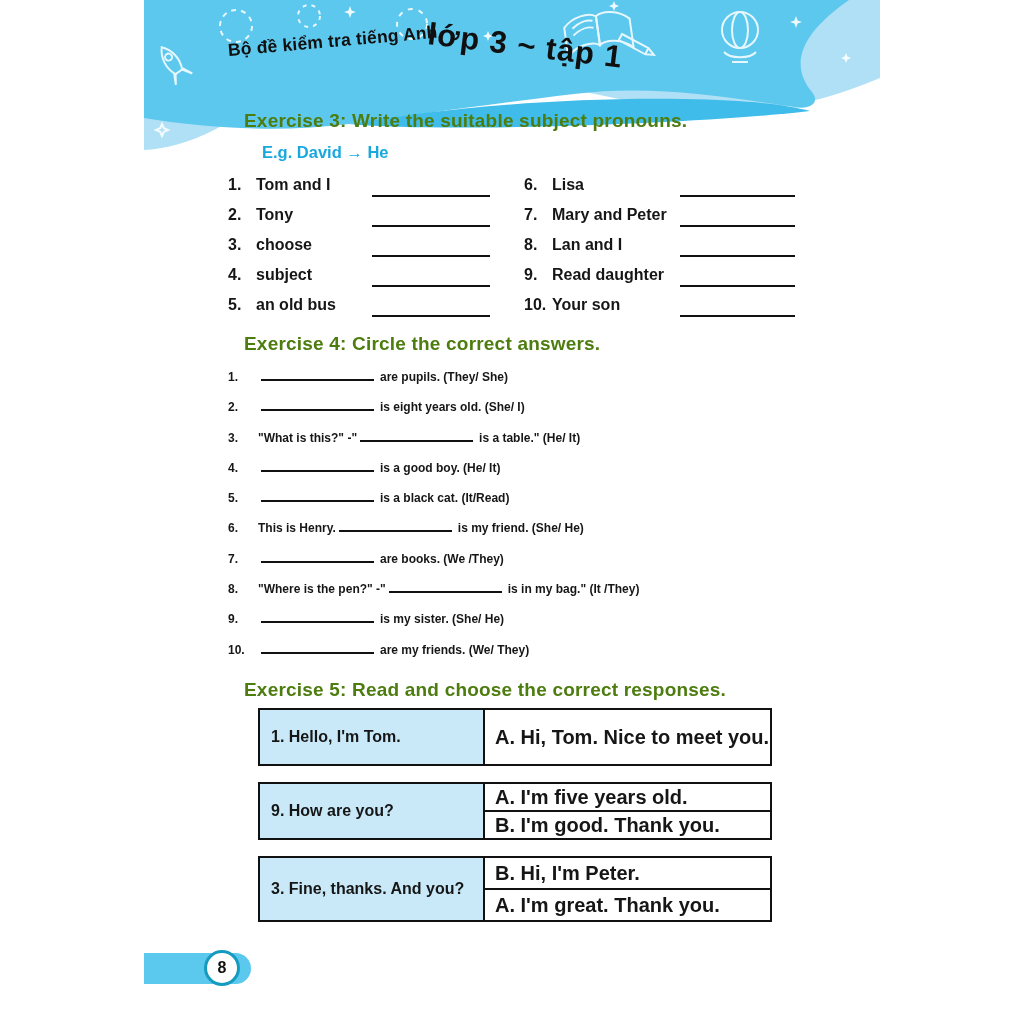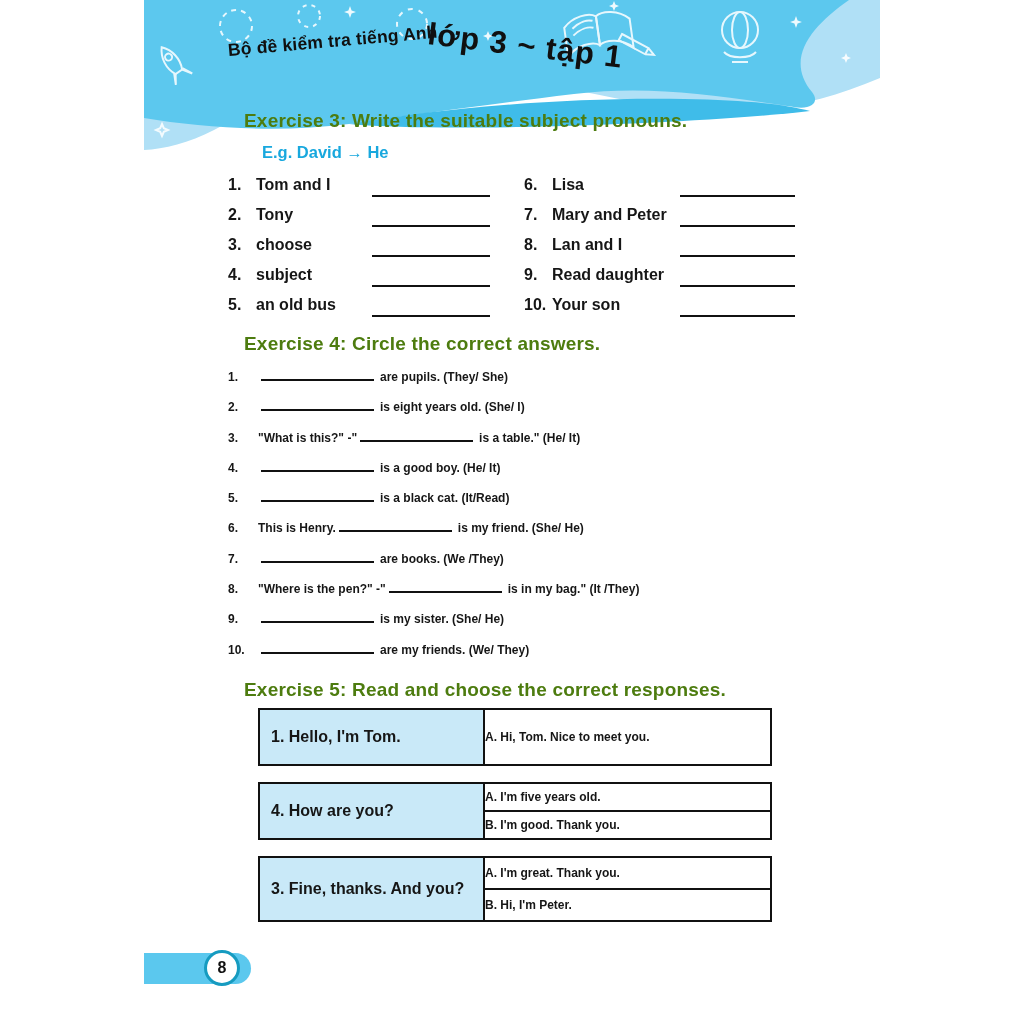--- a/index.html
+++ b/index.html
@@ -37,22 +37,22 @@
   .blank4{display:inline-block;width:113px;height:21px;border-bottom:2px solid #111;vertical-align:baseline;margin-right:6px;}
   .post4{}
 
   
   .ex5-tables{position:absolute;left:114px;top:708px;width:514px;}
   .extable{display:flex;height:58px;border:2px solid #111;background:#fff;margin-bottom:16px;box-sizing:border-box;}
   .extable.tall{height:66px;}
   .qcell{width:225px;background:#c9e9f8;border-right:2px solid #111;display:flex;align-items:center;
     padding-left:11px;font-size:16px;font-weight:700;box-sizing:border-box;}
   .opts{flex:1;display:flex;flex-direction:column;}
-  .opt{flex:1;border-bottom:2px solid #111;display:flex;align-items:center;
-    font-size:12px;font-weight:700;}
+  .opt{flex:1;border-bottom:2px solid #111;display:flex;align-items:center;padding-left:10px;
+    font-size:20px;font-weight:700;}
   .opt:last-child{border-bottom:none;}
 
   
   .footer-bar{position:absolute;left:0;top:953px;width:107px;height:31px;background:#5bc8ee;border-radius:0 16px 16px 0;}
   .page-circle{position:absolute;left:60px;top:950px;width:36px;height:36px;border-radius:50%;
     background:#fff;border:3px solid #169bc0;box-sizing:border-box;display:flex;align-items:center;justify-content:center;
     font-size:16px;font-weight:800;color:#111;}
 </style>
 </head>
 <body>
@@ -185,34 +185,34 @@
     <div class="extable">
       <div class="qcell">
         <span>1. Hello, I'm Tom.</span>
       </div>
       <div class="opts">
         <div class="opt">A. Hi, Tom. Nice to meet you.</div>
       </div>
     </div>
     <div class="extable">
       <div class="qcell">
-        <span>4. How are you?</span>
+        <span>9. How are you?</span>
       </div>
       <div class="opts">
         <div class="opt">A. I'm five years old.</div>
         <div class="opt">B. I'm good. Thank you.</div>
       </div>
     </div>
     <div class="extable tall">
       <div class="qcell">
         <span>3. Fine, thanks. And you?</span>
       </div>
       <div class="opts">
+        <div class="opt">B. Hi, I'm Peter.</div>
         <div class="opt">A. I'm great. Thank you.</div>
-        <div class="opt">B. Hi, I'm Peter.</div>
       </div>
     </div>
   </div>
 
   <div class="footer-bar"></div>
   <div class="page-circle">
     <span>8</span>
   </div>
 
 </div>

